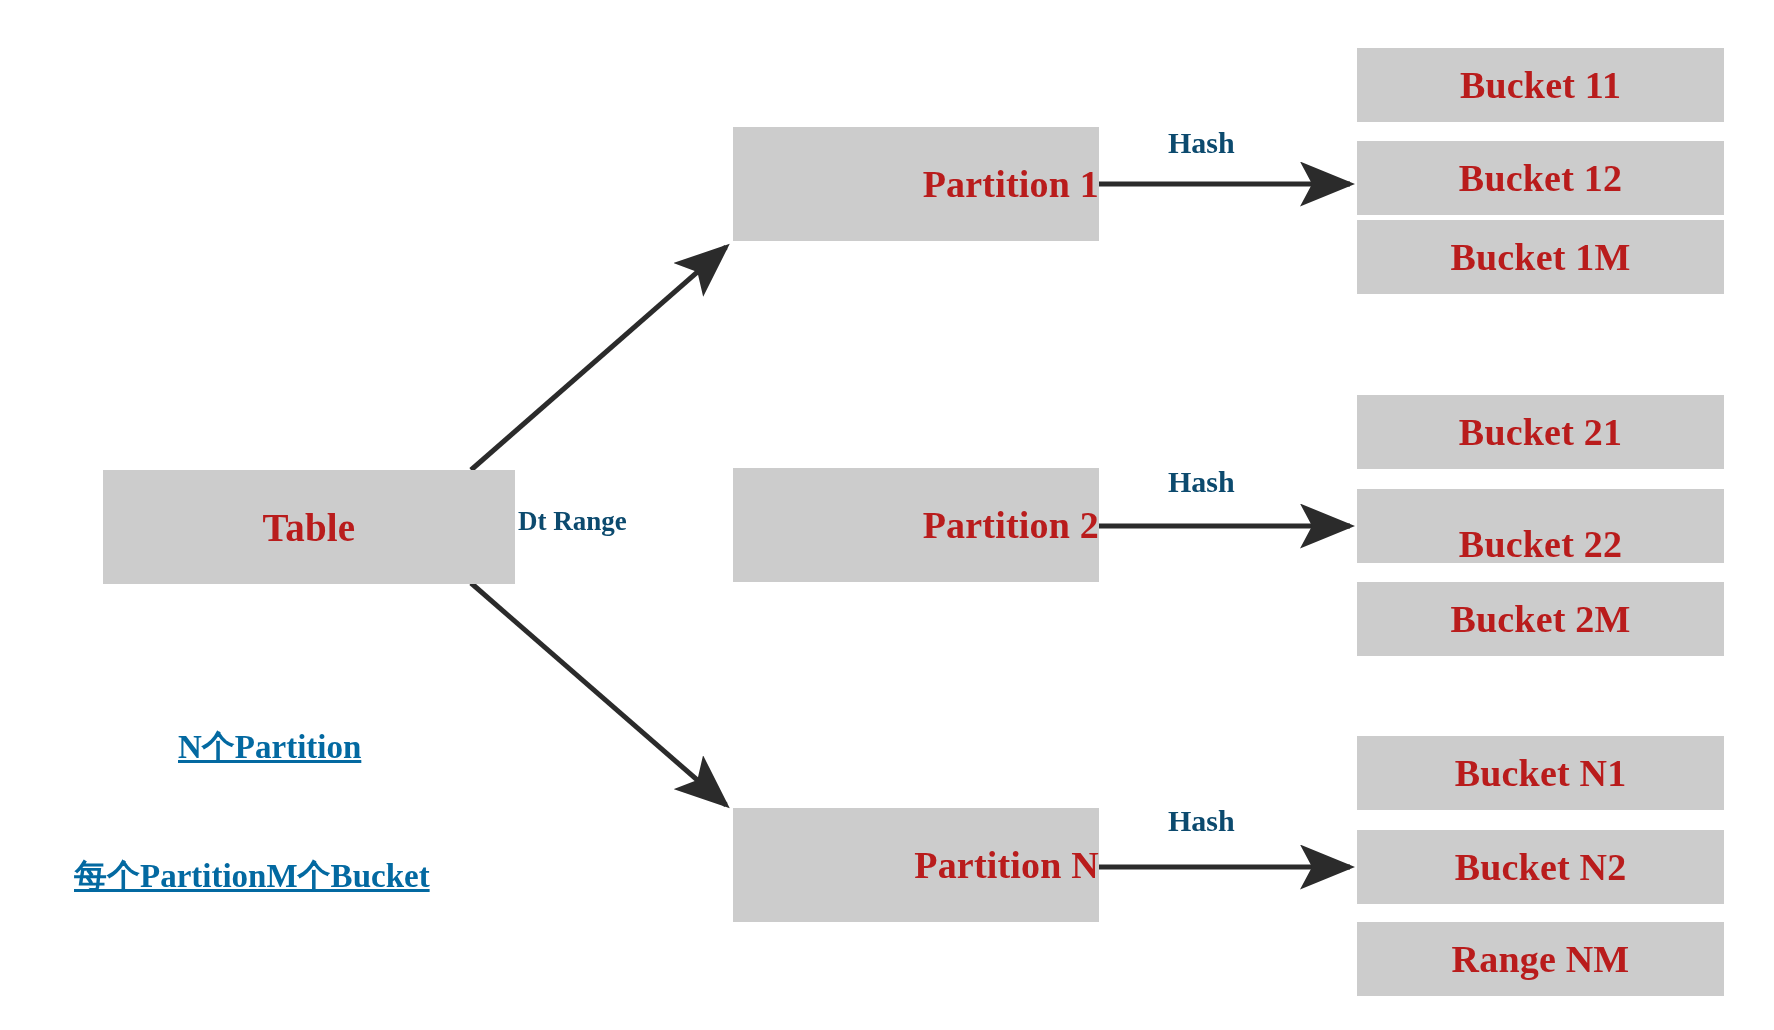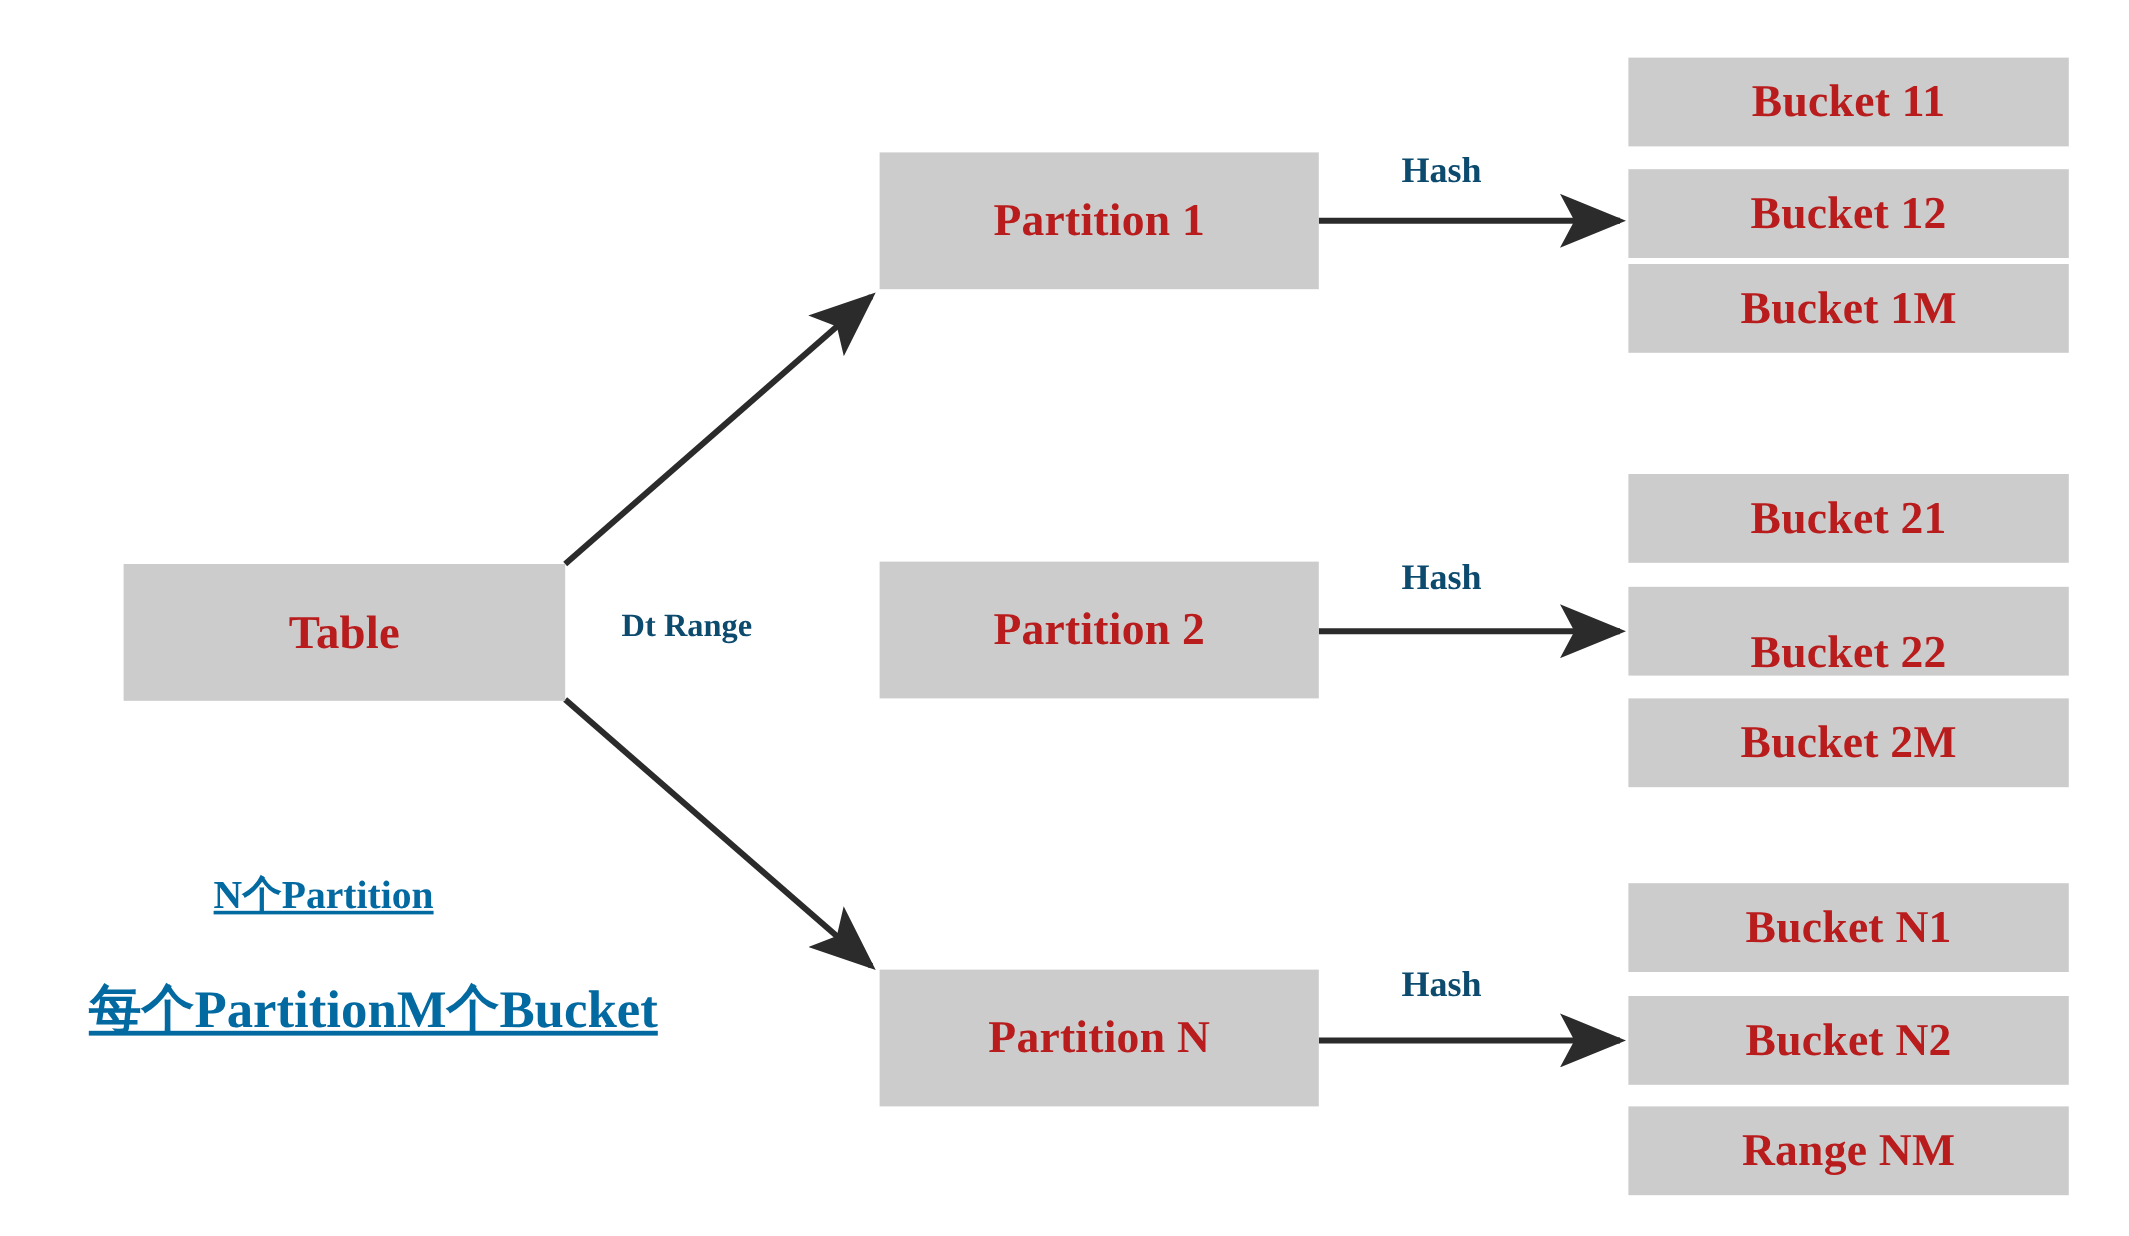--- a/index.html
+++ b/index.html
@@ -25,29 +25,30 @@
     color: #b91c1c;
     font-weight: bold;
     font-family: "Liberation Serif", "DejaVu Serif", serif;
     box-sizing: border-box;
     line-height: 1;
     letter-spacing: 0.2px;
   }
   .box-table {
     left: 103px;
     top: 470px;
-    width: 368px;
+    width: 412px;
     height: 114px;
     font-size: 39px;
   }
   .box-partition {
     left: 733px;
     width: 366px;
     height: 114px;
     font-size: 38px;
+    justify-content: flex-end;
   }
   .box-partition.p1 { top: 127px; }
   .box-partition.p2 { top: 468px; }
   .box-partition.pn { top: 808px; }
 
   .box-bucket {
     left: 1357px;
     width: 367px;
     height: 74px;
     font-size: 38px;
@@ -96,22 +97,22 @@
     line-height: 1;
     text-decoration: underline;
   }
   .note-1 {
     left: 178px;
     top: 731px;
     font-size: 33px;
   }
   .note-2 {
     left: 74px;
-    top: 820px;
-    font-size: 44px;
+    top: 860px;
+    font-size: 33px;
     text-align: right;
   }
 
   svg.edges {
     position: absolute;
     left: 0;
     top: 0;
     width: 1774px;
     height: 1030px;
     pointer-events: none;

